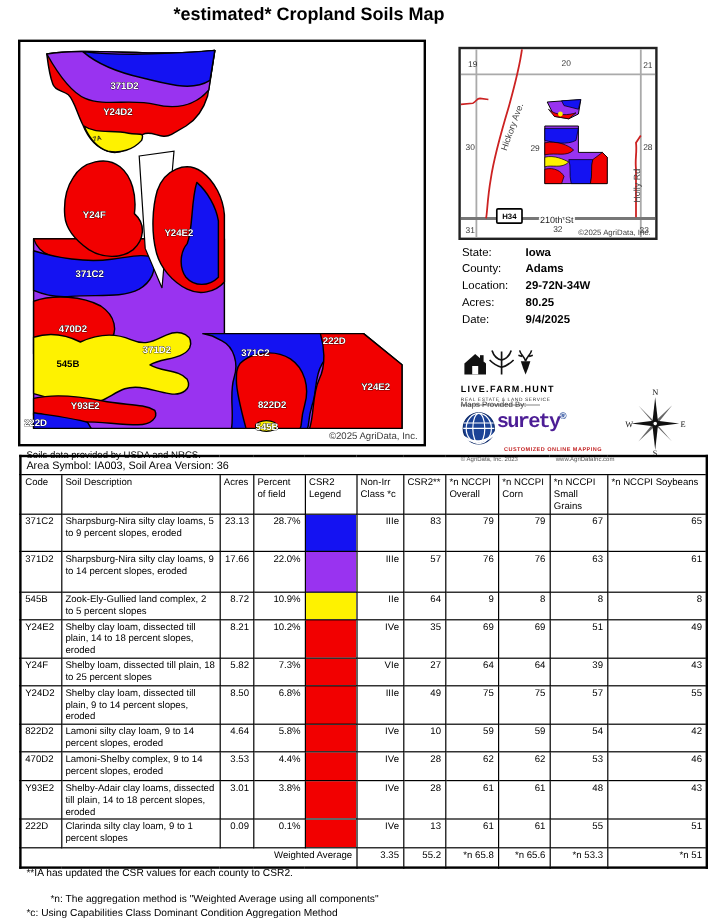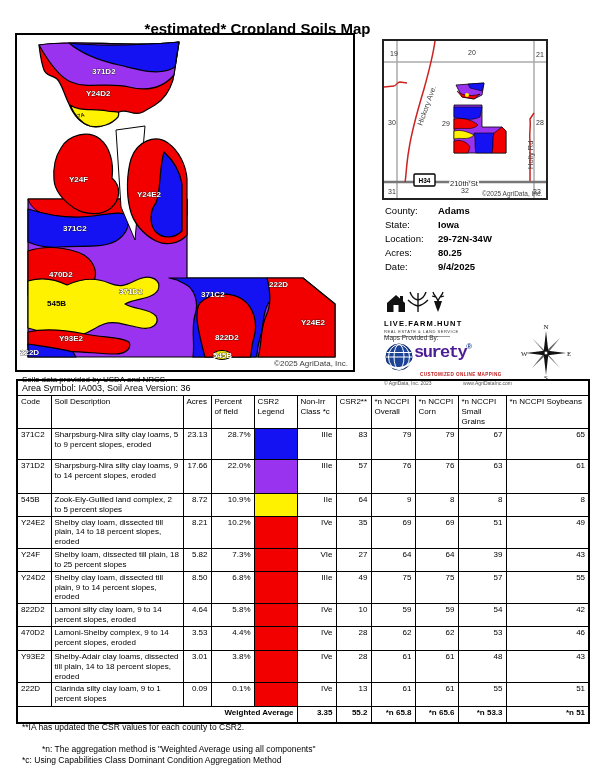--- a/index.html
+++ b/index.html
@@ -1,19 +1,19 @@
 <!DOCTYPE html>
 <html><head>
 <meta charset="utf-8">
 <style>
   html,body{margin:0;padding:0;}
   body{width:600px;height:768px;position:relative;background:#fff;
        font-family:"Liberation Sans",sans-serif;color:#000;overflow:hidden;}
   .abs{position:absolute;}
-  #title{left:0;top:20px;width:515px;text-align:center;font-size:15px;font-weight:bold;}
+  #title{left:0;top:4px;width:515px;text-align:center;font-size:15px;font-weight:bold;}
   
   #map-box{left:15px;top:33px;width:340px;height:339px;border:2px solid #000;box-sizing:border-box;background:#fff;}
   #map-box svg{display:block;}
   .soil{stroke:#000;stroke-width:1.2;stroke-linejoin:round;}
   .soil-thin{stroke:#000;stroke-width:1;stroke-linejoin:round;}
   .maplbl{font:bold 8px "Liberation Sans",sans-serif;fill:#fff;stroke:#000;stroke-width:0.55;paint-order:stroke;}
   .maplbl-dark{font:bold 8px "Liberation Sans",sans-serif;fill:#000;}
   .maplbl-tiny{font:bold 5.5px "Liberation Sans",sans-serif;fill:#222;}
   .mapcopy{font:8px "Liberation Sans",sans-serif;fill:#3a3a3a;}
   #usda-note{left:22px;top:375px;font-size:8px;}
@@ -44,21 +44,21 @@
   #soil-table-wrap{left:16px;top:379px;width:572px;}
   table{border-collapse:collapse;table-layout:fixed;width:572px;}
   td,th{border:1px solid #000;font-size:8px;font-weight:normal;text-align:left;
         vertical-align:top;padding:1px 3px;overflow:hidden;}
   table{border:2px solid #000;}
   #area-row td{font-size:9px;padding:2px 4px;}
   thead th{height:28px;line-height:1.25;}
   .num{text-align:right;}
   .c-desc{line-height:1.22;}
   .legend{padding:0;}
-  .wa-row td{font-weight:bold;height:13px;}
+  .wa-row td{font-weight:normal;height:13px;}
   .wa-label{text-align:right;}
   
   .footnote{left:22px;font-size:8.5px;}
   #fn1{top:722px;} #fn2{top:744px;margin-left:20px;} #fn3{top:755px;}
   
   #compass{left:519px;top:322px;}
   .cmp-lbl{font:7px "Liberation Serif",serif;fill:#111;}
 </style>
 </head>
 <body>
@@ -154,26 +154,26 @@
   <text class="roadlbl" x="149" y="128" transform="rotate(-90 149 128)">Holly Rd</text>
   <rect x="30" y="133" width="21" height="12" fill="#fff" stroke="#000" stroke-width="1.4" rx="1"></rect>
   <text class="h34" x="40.5" y="141.5" text-anchor="middle">H34</text>
   <text x="66" y="145" font-size="7.5" fill="#222" style="paint-order:stroke" stroke="#fff" stroke-width="2.5">210th St</text>
   <text class="loccopy" x="158" y="155" text-anchor="end">©2025 AgriData, Inc.</text>
 </svg>
 </div>
 
 <div class="abs" id="info">
   <div class="inf-row">
+      <span class="inf-label">State:</span>
+      <span class="inf-value">Iowa</span>
+    </div>
+  <div class="inf-row">
       <span class="inf-label">County:</span>
       <span class="inf-value">Adams</span>
-    </div>
-  <div class="inf-row">
-      <span class="inf-label">State:</span>
-      <span class="inf-value">Iowa</span>
     </div>
   <div class="inf-row">
       <span class="inf-label">Location:</span>
       <span class="inf-value">29-72N-34W</span>
     </div>
   <div class="inf-row">
       <span class="inf-label">Acres:</span>
       <span class="inf-value">80.25</span>
     </div>
   <div class="inf-row">

